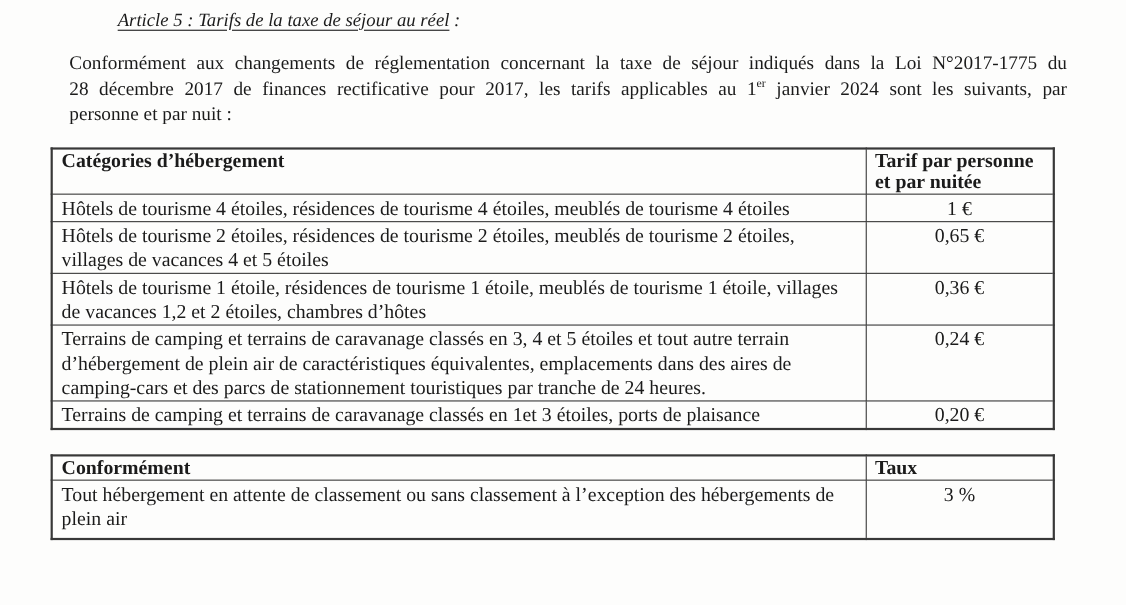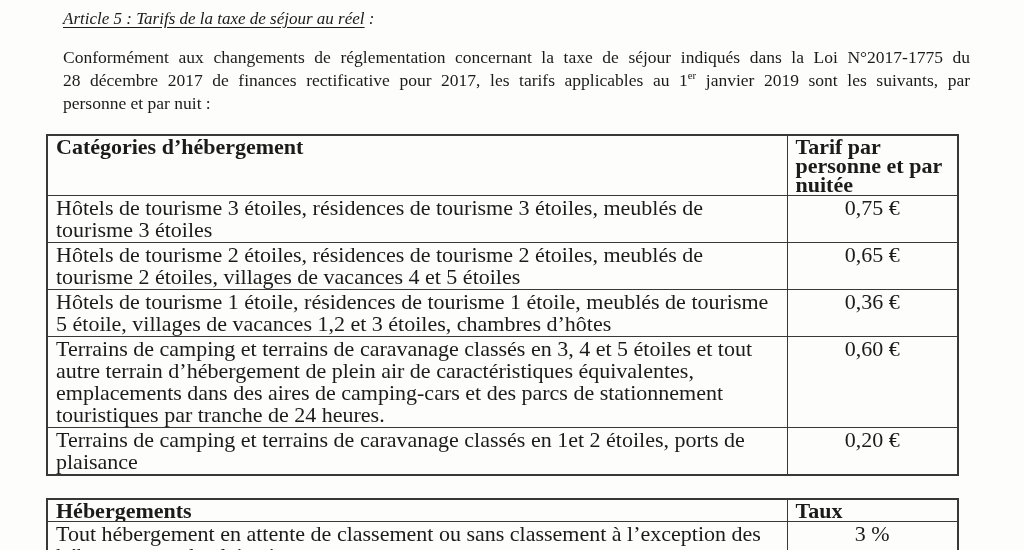--- a/index.html
+++ b/index.html
@@ -21,20 +21,21 @@
   }
   .title {
     margin: 2px 0 6px 17px;
     font-size: 17px;
     font-style: italic;
     line-height: 22px;
   }
   .title .u {
     text-decoration: underline;
     text-underline-offset: 3px;
+    margin-left: 44px;
   }
   .intro {
     margin: 16px 0 0 17px;
     width: 907px;
     font-size: 17.5px;
     line-height: 23px;
   }
   .jline {
     display: block;
     text-align: justify;
@@ -54,21 +55,21 @@
     width: 911px;
     background: #fdfdfc;
   }
   .t1 { margin-top: 19px; }
   .t2 { margin-top: 22px; }
   table, th, td {
     border: 1px solid #383838;
   }
   table { border-width: 2px; }
   th, td {
-    font-size: 22px;
+    font-size: 18px;
     padding: 1px 8px;
     vertical-align: top;
     overflow: hidden;
   }
   th {
     text-align: left;
     font-weight: bold;
     line-height: 19px;
   }
   .t1 thead th { height: 38px; }
@@ -84,67 +85,67 @@
 </style>
 </head>
 <body>
 
 <div class="page">
 
   <div class="title"><span class="u">Article 5 : Tarifs de la taxe de séjour au réel</span><span> :</span></div>
 
   <p class="intro">
     <span class="jline">Conformément aux changements de réglementation concernant la taxe de séjour indiqués dans la Loi N°2017-1775 du</span>
-    <span class="jline"><span>28 décembre 2017 de finances rectificative pour 2017, les tarifs applicables au 1</span><sup>er</sup><span> janvier 2019 sont les suivants, par</span></span>
+    <span class="jline"><span>28 décembre 2017 de finances rectificative pour 2017, les tarifs applicables au 1</span><sup>er</sup><span> janvier 2024 sont les suivants, par</span></span>
     <span class="lline">personne et par nuit :</span>
   </p>
 
   <table class="t1">
     <colgroup>
         <col class="col-cat">
         <col class="col-val">
       </colgroup>
     <thead>
       <tr>
         <th>Catégories d’hébergement</th>
         <th>Tarif par personne et par nuitée</th>
       </tr>
     </thead>
     <tbody>
       <tr>
-        <td class="cat">Hôtels de tourisme 3 étoiles, résidences de tourisme 3 étoiles, meublés de tourisme 3 étoiles</td>
-        <td class="val">0,75 €</td>
+        <td class="cat">Hôtels de tourisme 4 étoiles, résidences de tourisme 4 étoiles, meublés de tourisme 4 étoiles</td>
+        <td class="val">1 €</td>
       </tr>
       <tr>
         <td class="cat">Hôtels de tourisme 2 étoiles, résidences de tourisme 2 étoiles, meublés de tourisme 2 étoiles, villages de vacances 4 et 5 étoiles</td>
         <td class="val">0,65 €</td>
       </tr>
       <tr>
-        <td class="cat">Hôtels de tourisme 1 étoile, résidences de tourisme 1 étoile, meublés de tourisme 5 étoile, villages de vacances 1,2 et 3 étoiles, chambres d’hôtes</td>
+        <td class="cat">Hôtels de tourisme 1 étoile, résidences de tourisme 1 étoile, meublés de tourisme 1 étoile, villages de vacances 1,2 et 2 étoiles, chambres d’hôtes</td>
         <td class="val">0,36 €</td>
       </tr>
       <tr>
         <td class="cat">Terrains de camping et terrains de caravanage classés en 3, 4 et 5 étoiles et tout autre terrain d’hébergement de plein air de caractéristiques équivalentes, emplacements dans des aires de camping-cars et des parcs de stationnement touristiques par tranche de 24 heures.</td>
-        <td class="val">0,60 €</td>
+        <td class="val">0,24 €</td>
       </tr>
       <tr>
-        <td class="cat">Terrains de camping et terrains de caravanage classés en 1et 2 étoiles, ports de plaisance</td>
+        <td class="cat">Terrains de camping et terrains de caravanage classés en 1et 3 étoiles, ports de plaisance</td>
         <td class="val">0,20 €</td>
       </tr>
     </tbody>
   </table>
 
   <table class="t2">
     <colgroup>
         <col class="col-cat">
         <col class="col-val">
       </colgroup>
     <thead>
       <tr>
-        <th>Hébergements</th>
+        <th>Conformément</th>
         <th>Taux</th>
       </tr>
     </thead>
     <tbody>
       <tr>
         <td class="cat">Tout hébergement en attente de classement ou sans classement à l’exception des hébergements de plein air</td>
         <td class="val">3 %</td>
       </tr>
     </tbody>
   </table>

